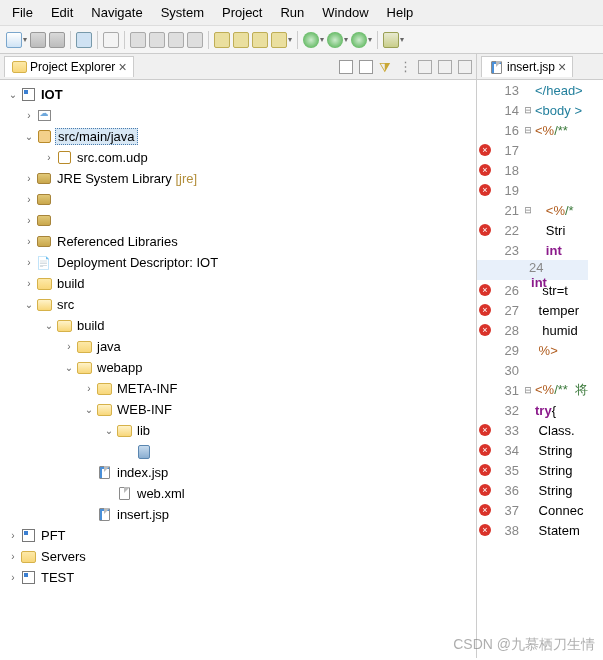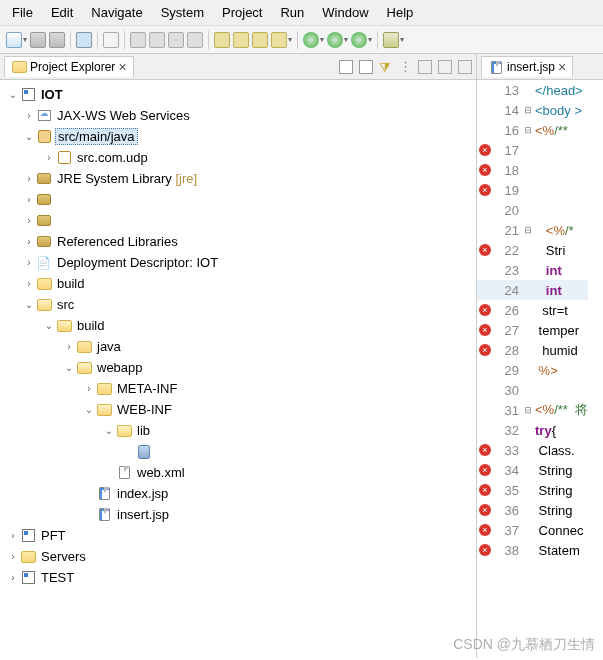--- a/index.html
+++ b/index.html
@@ -45,21 +45,21 @@
 .fold { width:10px; color:#888; font-size:9px; text-align:center; }
 .code { padding-left: 2px; white-space: pre; }
 .tag { color:#227f9c; }
 .kw { color:#8b1a8b; font-weight:600; }
 .jspd { color:#b05c1e; }
 .cmt { color:#3c7a3c; }
 .tab-x { color:#666; font-size:11px; margin-left:3px; }
 .mini-ico { width:14px; height:14px; display:inline-block; }
 .close-x { font-size:14px; color:#555; }
 .dd { font-size:8px; color:#666; margin-left:-2px; }
-.hl-line { background:#e8f0fa; }
+.hl-line { background:#e8f0fa;flex-direction:column; }
 .watermark { position:absolute; right:8px; bottom:6px; color:rgba(120,120,120,0.6); font-size:14px; pointer-events:none; }
 </style>
 </head>
 <body>
 
 <div class="menubar">
   <span>File</span>
   <span>Edit</span>
   <span>Navigate</span>
   <span>System</span>
@@ -131,21 +131,20 @@
             <span class="proj"></span>
           </span>
           <span class="label bold">IOT</span>
         </div>
       <div class="node">
           <span class="indent" style="width:20px"></span>
           <span class="expander">›</span>
           <span class="ico">
             <span class="ws"></span>
           </span>
-          <span class="label">JAX-WS Web Services</span>
         </div>
       <div class="node">
           <span class="indent" style="width:20px"></span>
           <span class="expander">⌄</span>
           <span class="ico">
             <span class="pkg"></span>
           </span>
           <span class="label selected">src/main/java</span>
         </div>
       <div class="node">
@@ -256,32 +255,32 @@
           </span>
           <span class="label">lib</span>
         </div>
       <div class="node">
           <span class="indent" style="width:134px"></span>
           <span class="ico">
             <span class="jar"></span>
           </span>
         </div>
       <div class="node">
+          <span class="indent" style="width:94px"></span>
+          <span class="ico">
+            <span class="file jsp-dot"></span>
+          </span>
+          <span class="label">index.jsp</span>
+        </div>
+      <div class="node">
           <span class="indent" style="width:114px"></span>
           <span class="ico">
             <span class="file"></span>
           </span>
           <span class="label">web.xml</span>
-        </div>
-      <div class="node">
-          <span class="indent" style="width:94px"></span>
-          <span class="ico">
-            <span class="file jsp-dot"></span>
-          </span>
-          <span class="label">index.jsp</span>
         </div>
       <div class="node">
           <span class="indent" style="width:94px"></span>
           <span class="ico">
             <span class="file jsp-dot"></span>
           </span>
           <span class="label">insert.jsp</span>
         </div>
       <div class="node">
           <span class="indent" style="width:4px"></span>
@@ -359,26 +358,20 @@
           <div class="line">
             <span class="errcol">
               <span class="err">×</span>
             </span>
             <span class="lnum">19</span>
             <span class="fold"></span>
             <span class="code"><span class=""></span></span>
           </div>
           <div class="line">
             <span class="errcol"></span>
-            <span class="lnum">20</span>
-            <span class="fold"></span>
-            <span class="code"><span class=""></span></span>
-          </div>
-          <div class="line">
-            <span class="errcol"></span>
             <span class="lnum">21</span>
             <span class="fold">⊟</span>
             <span class="code"><span class="jspd">   &lt;%</span><span class="cmt">/*</span></span>
           </div>
           <div class="line">
             <span class="errcol">
               <span class="err">×</span>
             </span>
             <span class="lnum">22</span>
             <span class="fold"></span>

